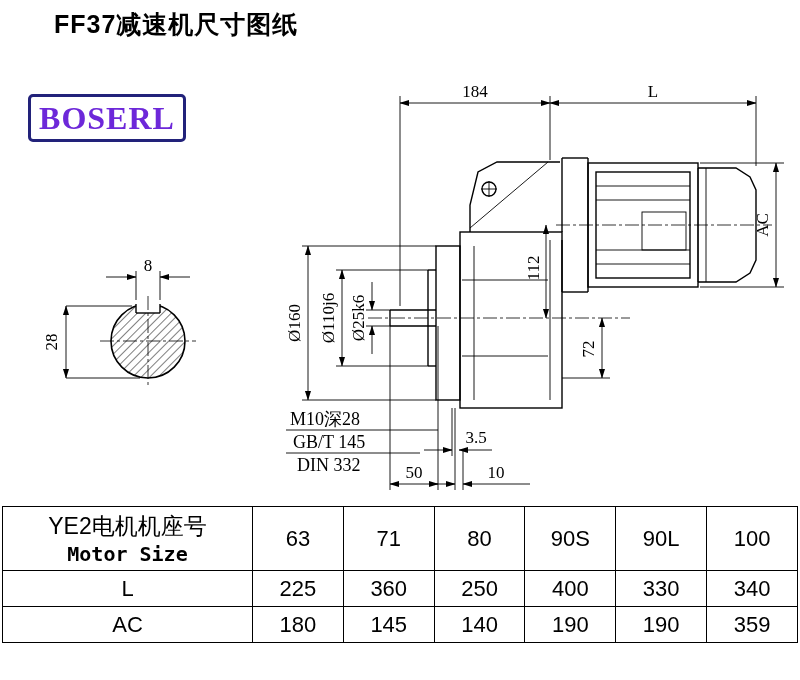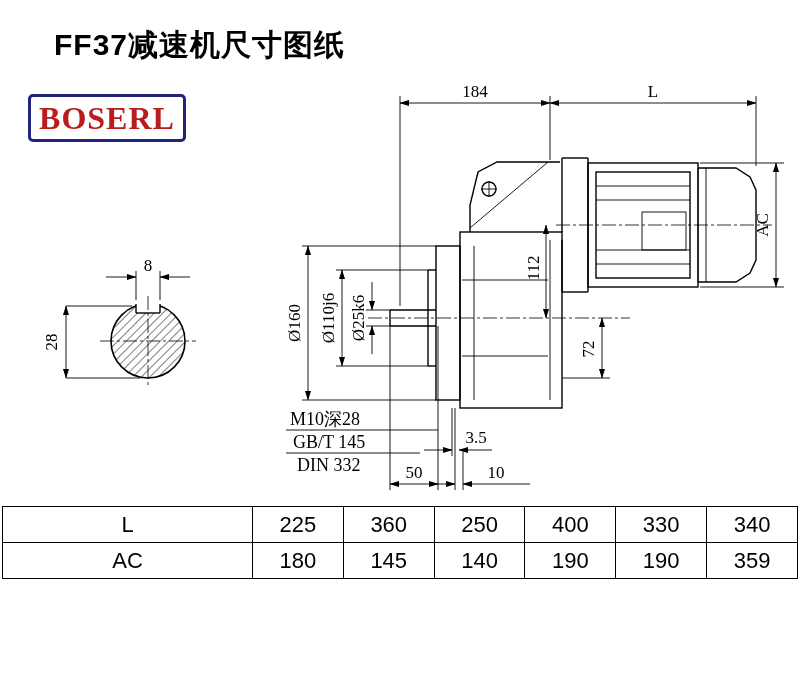--- a/index.html
+++ b/index.html
@@ -1,19 +1,19 @@
 <!DOCTYPE html>
 <html><head>
 <meta charset="utf-8">
 <style>
   html,body{margin:0;padding:0;background:#fff;}
   #page{position:relative;width:800px;height:680px;background:#ffffff;font-family:"Liberation Sans",sans-serif;color:#000;overflow:hidden;}
-  #title{position:absolute;left:54px;top:25px;font-size:30px;font-weight:bold;letter-spacing:1px;}
+  #title{position:absolute;left:54px;top:8px;font-size:25px;font-weight:bold;letter-spacing:1px;}
   #logo{position:absolute;left:28px;top:94px;width:152px;height:42px;border:3px solid #22227a;border-radius:5px;display:flex;align-items:center;justify-content:center;background:#fff;}
-  #logo span{font-family:"Liberation Serif",serif;font-size:32px;font-weight:bold;color:#b91c1c;letter-spacing:1px;line-height:1;}
+  #logo span{font-family:"Liberation Serif",serif;font-size:32px;font-weight:bold;color:#6d28d9;letter-spacing:1px;line-height:1;}
   #drawing{position:absolute;left:0;top:0;}
   svg text{font-family:"Liberation Serif",serif;font-size:17px;fill:#000;stroke:none;}
   text.small{font-size:18px;}
   #spec-table{position:absolute;left:2px;top:506px;width:796px;border-collapse:collapse;table-layout:fixed;background:#fff;}
   #spec-table td,#spec-table th{border:1.5px solid #000;text-align:center;vertical-align:middle;font-weight:normal;padding:0;}
   tr.hd{height:64px;}
   tr.dr{height:36px;}
   .hdr-cn{font-size:23px;}
   .hdr-en{font-family:"DejaVu Sans Mono",monospace;font-size:20px;font-weight:bold;}
   .num{font-size:22px;}
@@ -182,20 +182,32 @@
     <colgroup>
       <col style="width:250px">
         <col>
         <col>
         <col>
         <col>
         <col>
         <col>
     </colgroup>
     <tbody>
+        <tr class="hd">
+      <th>
+        <div class="hdr-cn">YE2电机机座号</div>
+        <div class="hdr-en">Motor Size</div>
+      </th>
+      <th class="num">63</th>
+      <th class="num">71</th>
+      <th class="num">80</th>
+      <th class="num">90S</th>
+      <th class="num">90L</th>
+      <th class="num">100</th>
+    </tr>
     <tr class="dr">
       <th class="num">L</th>
       <td class="num">225</td>
       <td class="num">360</td>
       <td class="num">250</td>
       <td class="num">400</td>
       <td class="num">330</td>
       <td class="num">340</td>
     </tr>
     <tr class="dr">

